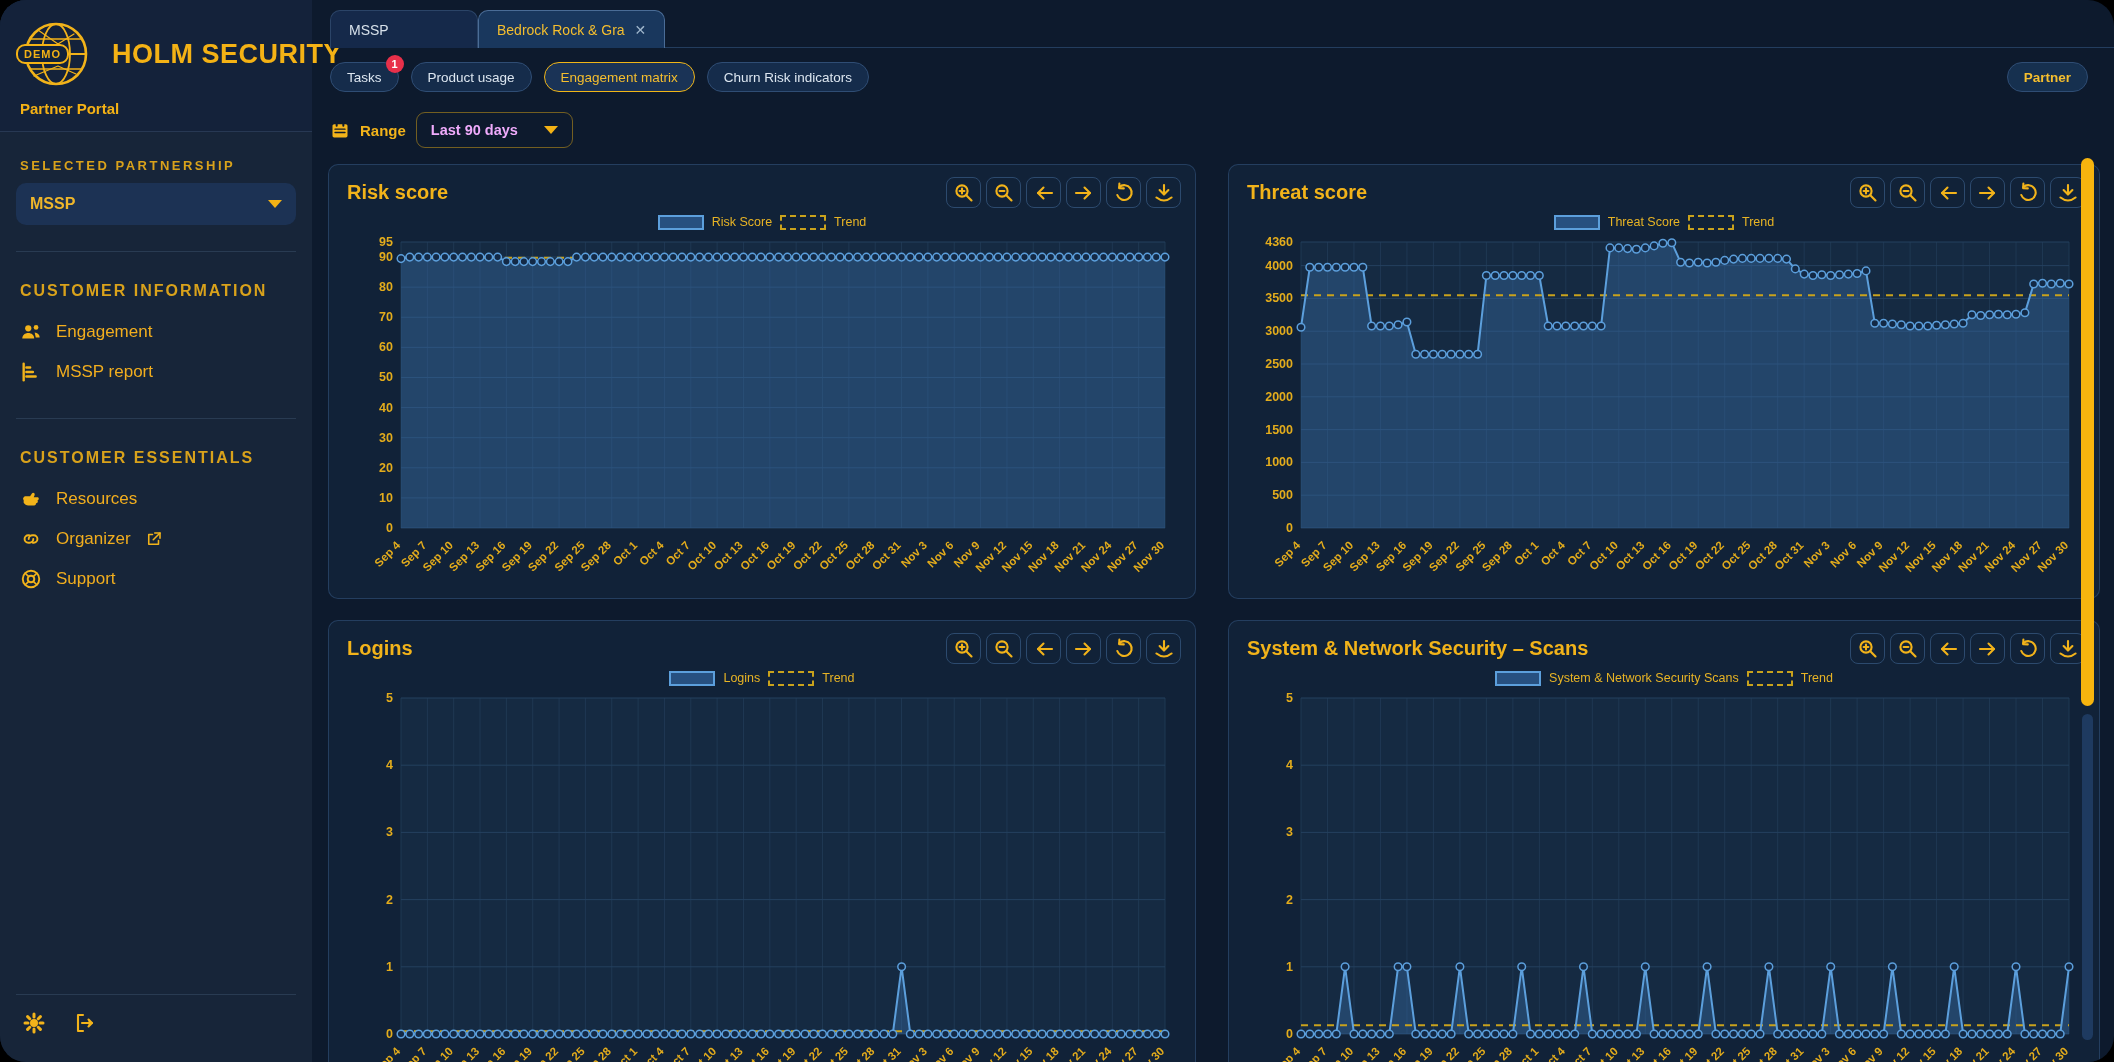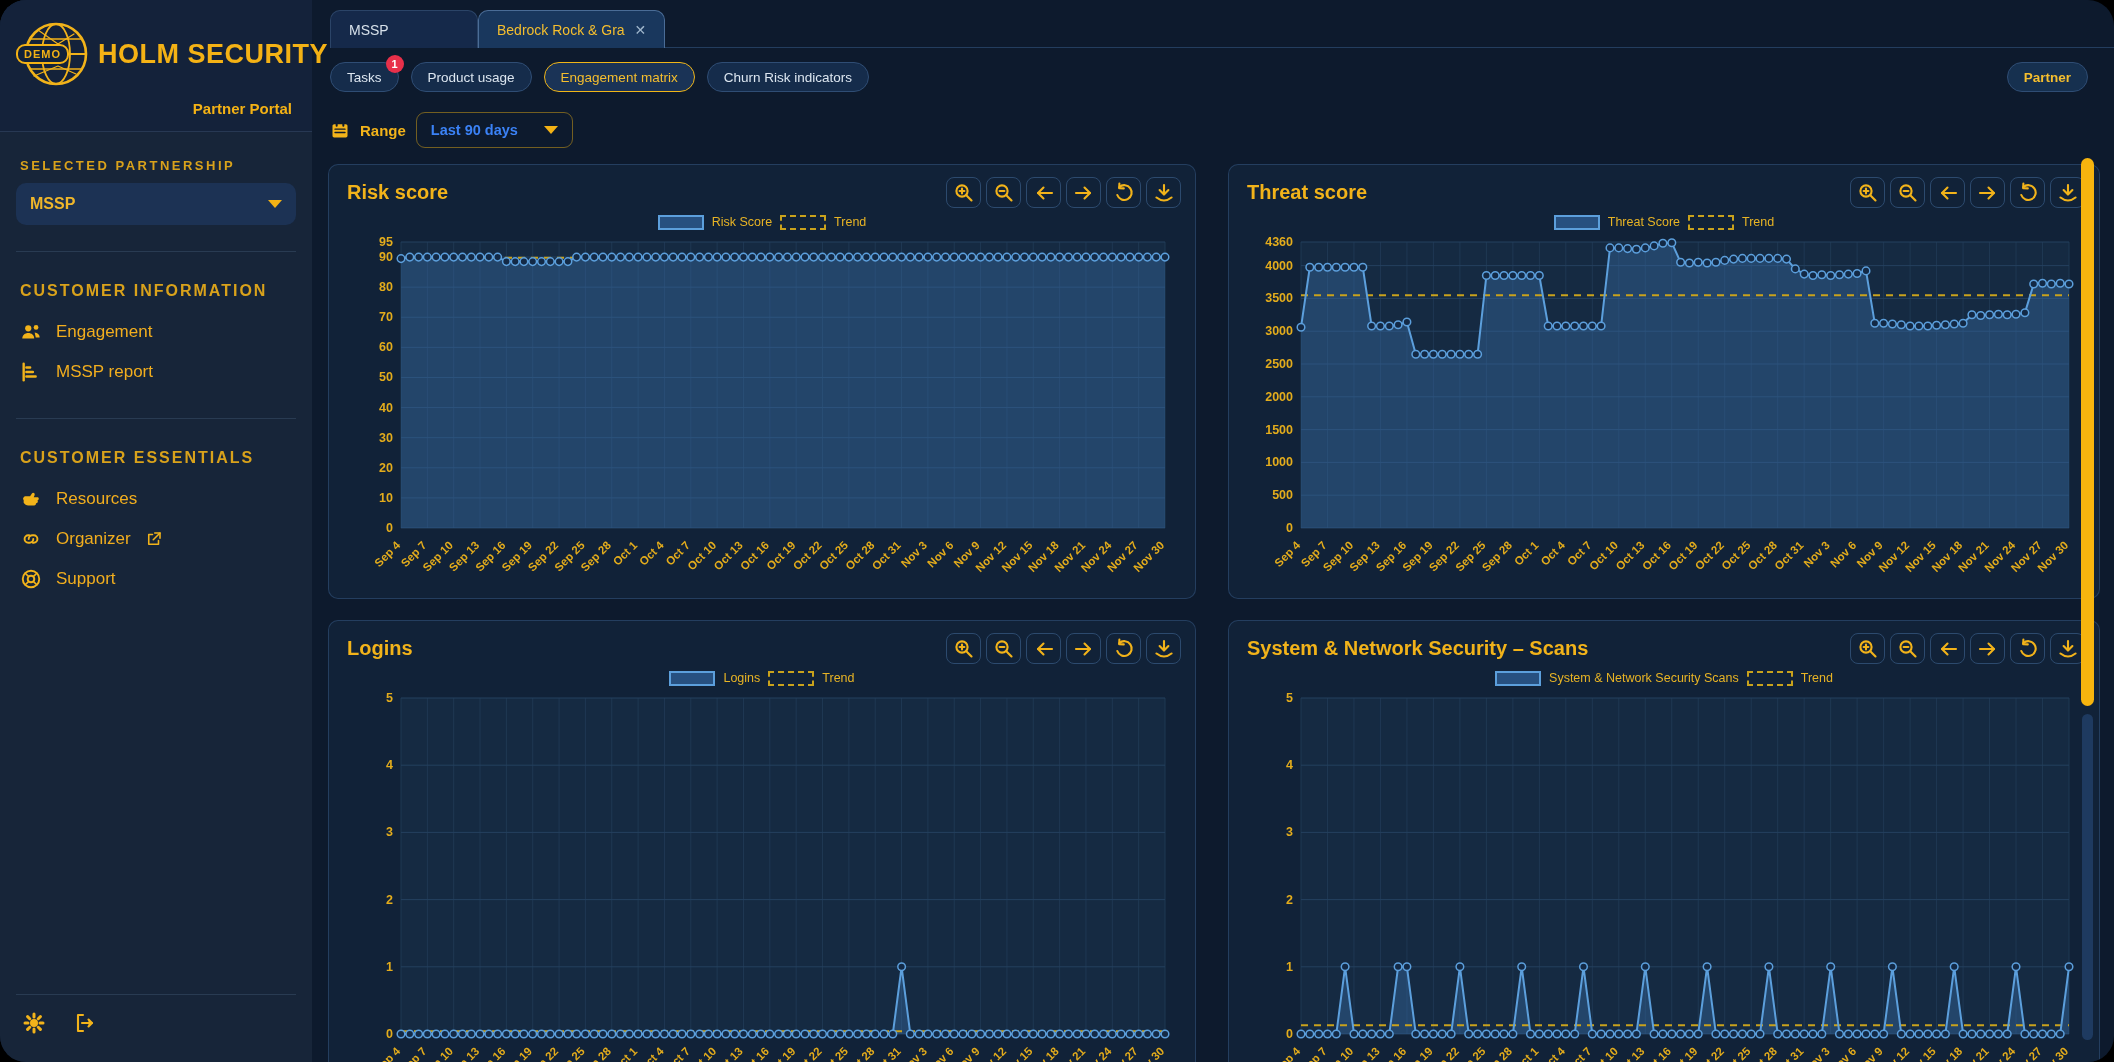--- a/index.html
+++ b/index.html
@@ -5,27 +5,27 @@
   * { box-sizing: border-box; margin: 0; padding: 0; }
   body { background:#000; font-family:"Liberation Sans", sans-serif; }
   .app { position:relative; width:2114px; height:1062px; background:#0D1A2D;
          border-radius:26px; overflow:hidden; }
 
   
   .sidebar { position:absolute; left:0; top:0; width:312px; height:100%;
              background:#172539; display:flex; flex-direction:column; }
   .logo-block { padding:18px 20px 14px 20px; background:#14223A;
                 border-bottom:1px solid rgba(130,160,200,.18); }
-  .logo-row { display:flex; align-items:center; gap:6px; }
+  .logo-row { display:flex; align-items:center; gap:20px; }
   .globe { position:relative; width:72px; height:72px; flex:0 0 auto; }
   .demo-pill { position:absolute; left:-4px; top:26px; background:#11213A;
                border:2px solid #F4B215; border-radius:9px; color:#F4B215;
                font-size:11px; font-weight:bold; letter-spacing:1px; padding:2px 6px; }
   .brand-text { font-size:27px; font-weight:800; color:#F4B215; letter-spacing:.5px; white-space:nowrap; }
-  .brand-sub { text-align:right; color:#F4B215; font-weight:bold; font-size:15px; margin-top:10px; }
+  .brand-sub { color:#F4B215; font-weight:bold; font-size:15px; margin-top:10px; }
   .side-label { color:#D9A21B; font-size:13px; font-weight:bold; letter-spacing:2.5px;
                 margin:26px 20px 10px 20px; }
   .partner-select { margin:0 16px; height:42px; background:#1C3254; border-radius:10px;
                     display:flex; align-items:center; justify-content:space-between;
                     padding:0 14px; cursor:pointer; }
   .partner-select .val { color:#EFB62A; font-size:16px; font-weight:bold; }
   .caret-down { width:0; height:0; border-left:7px solid transparent; border-right:7px solid transparent;
                 border-top:8px solid #F4B215; }
   .side-divider { height:1px; background:rgba(130,160,200,.18); margin:26px 16px 0 16px; }
   .side-section-title { color:#D9A21B; font-size:16px; font-weight:bold; letter-spacing:2px;
@@ -57,21 +57,21 @@
   .pill.active { border-color:#F0B517; color:#F5BE2E; background:#1A3356; }
   .pill .badge { position:absolute; top:-8px; right:-6px; width:18px; height:18px;
                  border-radius:50%; background:#E8304A; color:#fff; font-size:11px;
                  font-weight:bold; display:flex; align-items:center; justify-content:center; }
   .pill.reseller { margin-left:auto; color:#F5BE2E; font-weight:bold; background:#16304F; }
 
   .range-row { display:flex; align-items:center; gap:10px; margin:20px 0 0 18px; }
   .range-label { color:#F2B31A; font-size:15px; font-weight:bold; }
   .range-select { display:flex; align-items:center; gap:26px; height:36px; padding:0 14px;
                   border:1px solid rgba(240,180,20,.45); border-radius:9px; cursor:pointer; }
-  .range-select .val { color:#3b82f6; font-size:14.5px; font-weight:bold; }
+  .range-select .val { color:#f0abfc; font-size:14.5px; font-weight:bold; }
 
   
   .grid { display:grid; grid-template-columns:868px 872px; grid-template-rows:435px 480px;
           gap:21px 32px; margin:16px 0 0 16px; }
   .panel { background:#112238; border:1px solid rgba(60,98,145,.45); border-radius:10px;
            padding:12px 18px; position:relative; }
   .panel-title { color:#F2B31A; font-size:20px; font-weight:bold; margin-top:4px; }
   .panel-toolbar { position:absolute; top:12px; right:14px; display:flex; gap:5px; }
   .tool-btn { width:35px; height:31px; border-radius:8px; border:1px solid #2C4A6E;
               background:transparent; display:flex; align-items:center; justify-content:center;

